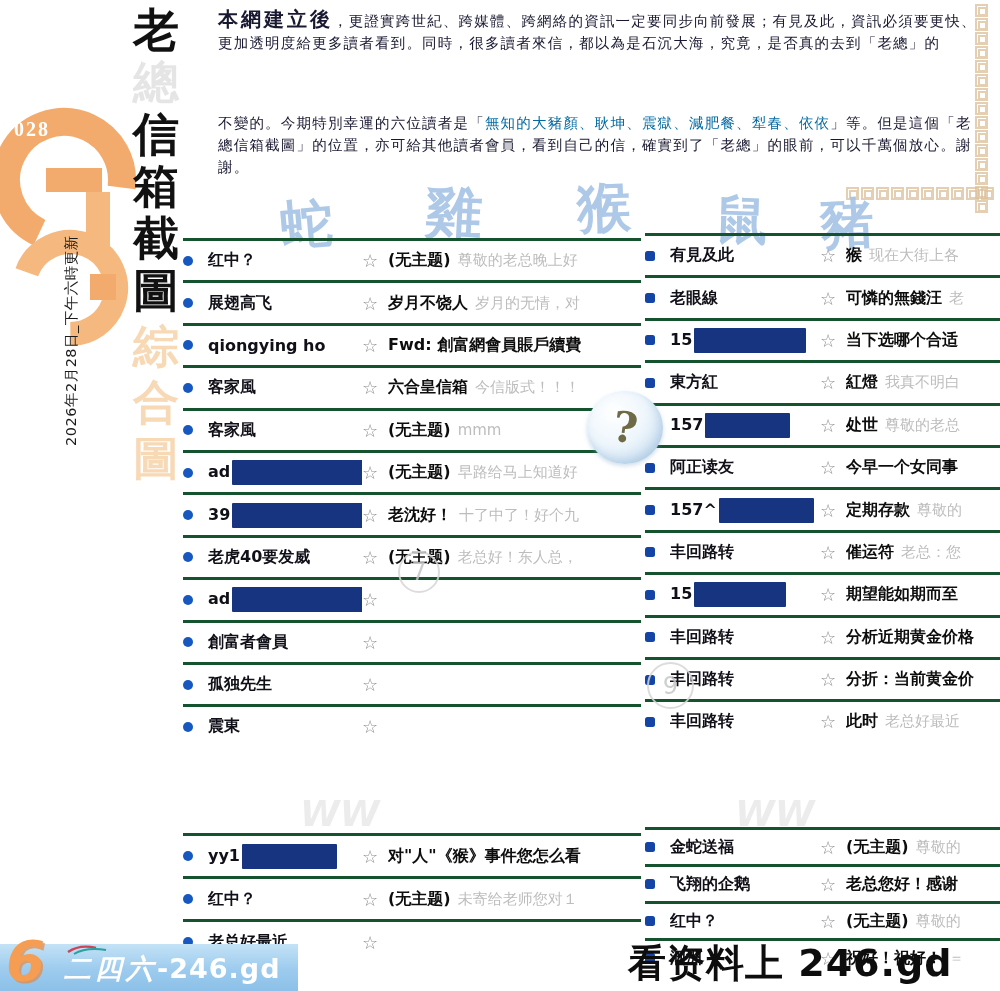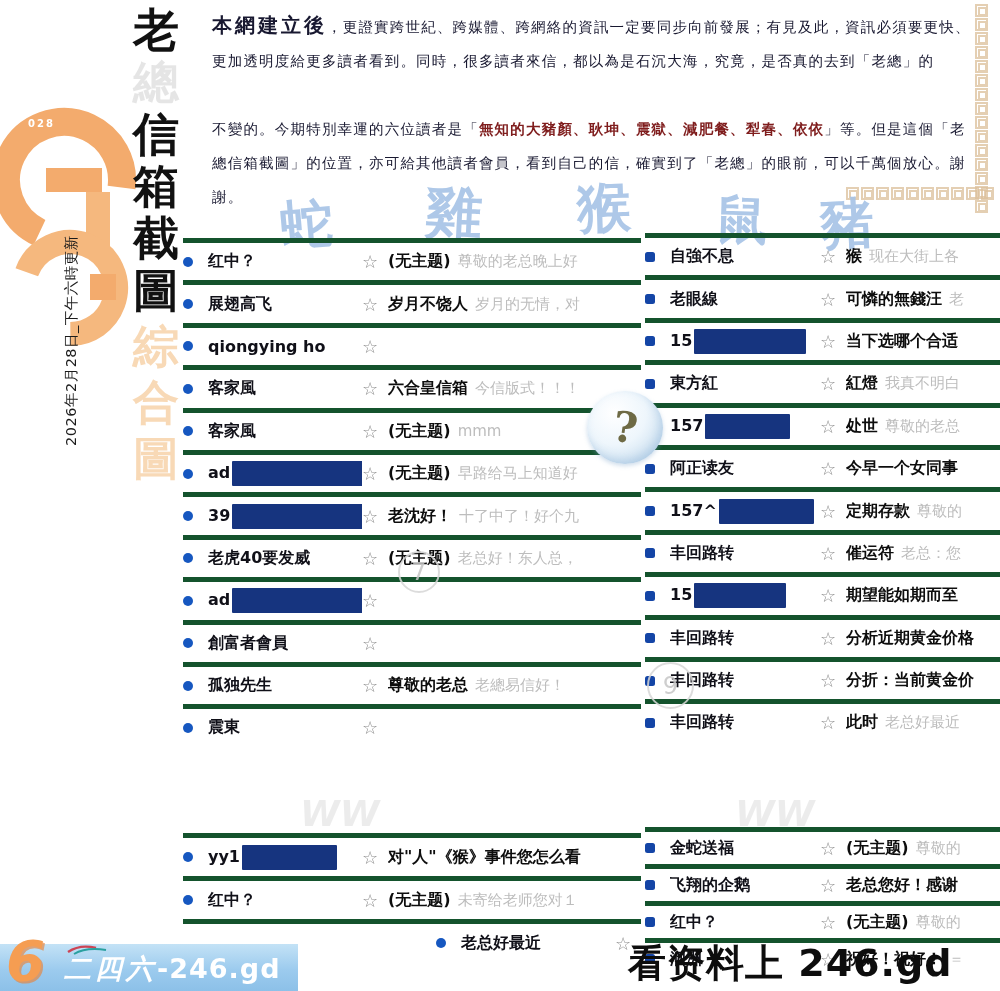--- a/index.html
+++ b/index.html
@@ -5,43 +5,43 @@
   * { margin:0; padding:0; box-sizing:border-box; }
   html,body { width:1000px; height:991px; }
   body {
     position:relative; overflow:hidden; background:#ffffff;
     font-family:"DejaVu Sans","Liberation Sans",sans-serif;
     color:#141428;
   }
 
   
   #emblem { position:absolute; left:-6px; top:52px; width:158px; height:300px; z-index:1; }
-  #emblem-badge { position:absolute; left:34px; top:66px; color:#fff; font-size:10px; font-weight:bold; letter-spacing:2px; }
+  #emblem-badge { position:absolute; left:20px; top:66px; color:#fff; font-size:20px; font-weight:bold; letter-spacing:2px;font-family:Liberation Serif, serif; }
   #vtitle { position:absolute; left:124px; top:4px; width:64px; z-index:2; text-align:center; }
   #vtitle .tch {
     display:block; font-family:"DejaVu Serif","Liberation Serif",serif;
     font-size:46px; font-weight:900; color:#111; line-height:52px; height:52px;
   }
   #vtitle .tch.obscured { opacity:0.10; }
   #vtitle .tch.sub { color:#f8d9b6; font-weight:900; margin-top:4px; }
   #vdate {
     position:absolute; left:62px; top:446px; width:220px;
     transform:rotate(-90deg); transform-origin:0 0;
     font-size:14.5px; color:#1b1b1b; letter-spacing:0.5px; white-space:nowrap; z-index:2;
   }
 
   
   #para1, #para2 {
-    position:absolute; left:212px; width:762px;
-    font-size:14.5px; line-height:34px; letter-spacing:1.2px; color:#181830; z-index:2;
+    position:absolute; left:218px; width:762px;
+    font-size:14.5px; line-height:22px; letter-spacing:1.2px; color:#181830; z-index:2;
   }
   #para1 { top:8px; }
   #para2 { top:112px; }
   .lede { font-size:20px; font-weight:600; letter-spacing:3px; }
-  .redtxt { color:#7f1d1d;font-weight:bold; }
+  .redtxt { color:#0369a1; }
 
   
   #gk-v { position:absolute; left:974px; top:3px; width:26px; z-index:1; opacity:.75; }
   #gk-h { position:absolute; left:845px; top:186px; height:20px; z-index:1; opacity:.75; display:flex; }
   .gk-cell { display:block; width:13px; height:13px; border:2px solid #dcc09a; position:relative; margin:1px; }
   #gk-h .gk-cell { display:inline-block; }
   .gk-cell::before { content:""; position:absolute; left:1px; top:1px; width:5px; height:5px; border:2px solid #dcc09a; }
 
   
   #zodiac { position:absolute; left:0; top:0; z-index:1; }
@@ -74,23 +74,23 @@
   #circ9 { left:647px; top:662px; width:47px; height:47px; }
 
   
   .maillist { position:absolute; z-index:3; }
   #list-left-a  { left:183px; top:238px; width:458px; }
   #list-right-a { left:645px; top:233px; width:360px; }
   #list-left-b  { left:183px; top:833px; width:458px; }
   #list-right-b { left:645px; top:827px; width:360px; }
   .row {
     display:flex; align-items:center; height:42.4px; white-space:nowrap;
-    border-top:5px solid #14532d; overflow:visible;
-  }
-  #list-left-b .row { height:43px;justify-content:flex-end; }
+    border-top:3px solid #14532d; overflow:visible;
+  }
+  #list-left-b .row { height:43px; }
   #list-right-b .row { height:37px; }
   .dot { flex:0 0 10px; width:10px; height:10px; border-radius:50%; background:#1657c0; margin-right:15px; }
   #list-right-a .dot, #list-right-b .dot { background:#1445a6; border-radius:25%; }
   .sender { flex:0 0 154px; font-size:16px; font-weight:bold; color:#101018; overflow:hidden; }
   #list-right-a .sender, #list-right-b .sender { flex:0 0 150px; }
   .redact { display:inline-block; height:25px; background:#16347f; vertical-align:middle; margin-left:2px; border-radius:1px; }
   .star { flex:0 0 26px; color:#8f8f8f; font-size:18px; }
   .subj { flex:1 1 auto; font-size:16px; font-weight:bold; color:#0d0d0d; overflow:hidden; }
   .prev { font-weight:normal; color:#bdbdbd; margin-left:7px; font-size:15px; }
 
@@ -196,20 +196,21 @@
     <div class="row">
     <span class="dot"></span>
     <span class="sender"><b></b><span>展翅高飞</span></span>
     <span class="star">☆</span>
     <span class="subj"><b>岁月不饶人</b><span class="prev">岁月的无情，对</span></span>
   </div>
     <div class="row">
     <span class="dot"></span>
     <span class="sender"><b></b><span>qiongying ho</span></span>
     <span class="star">☆</span>
+    <span class="subj"><b>Fwd: 創富網會員賬戶續費</b><span class="prev"></span></span>
   </div>
     <div class="row">
     <span class="dot"></span>
     <span class="sender"><b></b><span>客家風</span></span>
     <span class="star">☆</span>
     <span class="subj"><b>六合皇信箱</b><span class="prev">今信版式！！！</span></span>
   </div>
     <div class="row">
     <span class="dot"></span>
     <span class="sender"><b></b><span>客家風</span></span>
@@ -241,32 +242,31 @@
   </div>
     <div class="row">
     <span class="dot"></span>
     <span class="sender"><b></b><span>創富者會員</span></span>
     <span class="star">☆</span>
   </div>
     <div class="row">
     <span class="dot"></span>
     <span class="sender"><b></b><span>孤独先生</span></span>
     <span class="star">☆</span>
-    <span class="subj"><b>尊敬的老总</b><span class="prev">老總易信好！</span></span>
   </div>
     <div class="row">
     <span class="dot"></span>
     <span class="sender"><b></b><span>震東</span></span>
     <span class="star">☆</span>
   </div>
   </div>
 <div class="maillist" id="list-right-a">
     <div class="row">
     <span class="dot"></span>
-    <span class="sender"><b></b><span>自強不息</span></span>
+    <span class="sender"><b></b><span>有見及此</span></span>
     <span class="star">☆</span>
     <span class="subj"><b>猴</b><span class="prev">现在大街上各</span></span>
   </div>
     <div class="row">
     <span class="dot"></span>
     <span class="sender"><b></b><span>老眼線</span></span>
     <span class="star">☆</span>
     <span class="subj"><b>可憐的無錢汪</b><span class="prev">老</span></span>
   </div>
     <div class="row">

